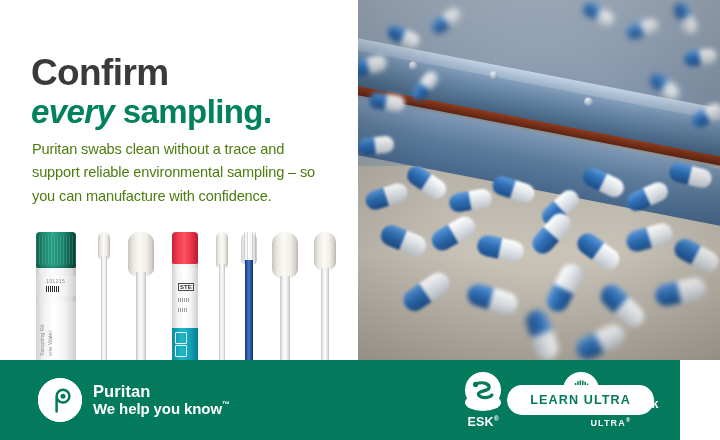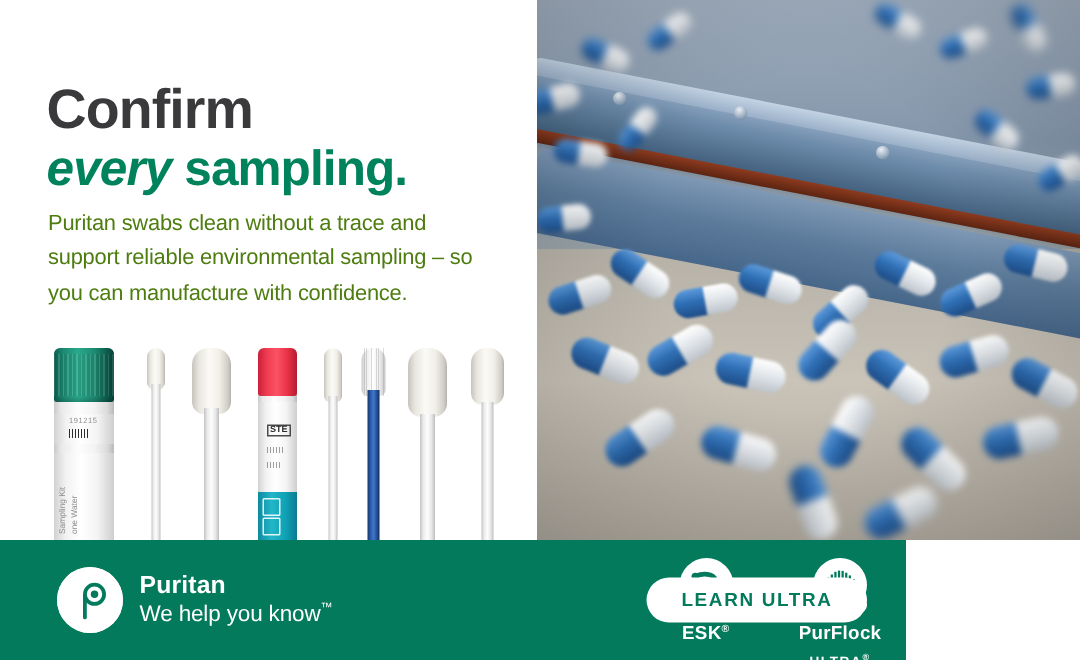--- a/index.html
+++ b/index.html
@@ -275,21 +275,21 @@
     inset: 0;
     background: radial-gradient(ellipse at 50% 45%,
       rgba(0,0,0,0) 40%, rgba(0,0,0,.16) 100%);
   }
 
   
   .footer {
     position: absolute;
     left: 0;
     top: 360px;
-    width: 604px;
+    width: 680px;
     height: 80px;
     background: #027a5b;
   }
   .logo-lockup {
     position: absolute;
     left: 38px;
     top: 18px;
     display: flex;
     align-items: center;
     gap: 11px;
@@ -308,20 +308,21 @@
     color: #ffffff;
     line-height: 1.15;
     letter-spacing: .1px;
   }
   .brand-tag {
     font-size: 15px;
     color: #ffffff;
     line-height: 1.2;
     letter-spacing: -.1px;
     white-space: nowrap;
+    font-weight: bold;
   }
   .brand-tag .tm {
     font-size: 8px;
     vertical-align: 7px;
   }
 
   .sub-brands {
     position: absolute;
     left: 448px;
     top: 12px;

